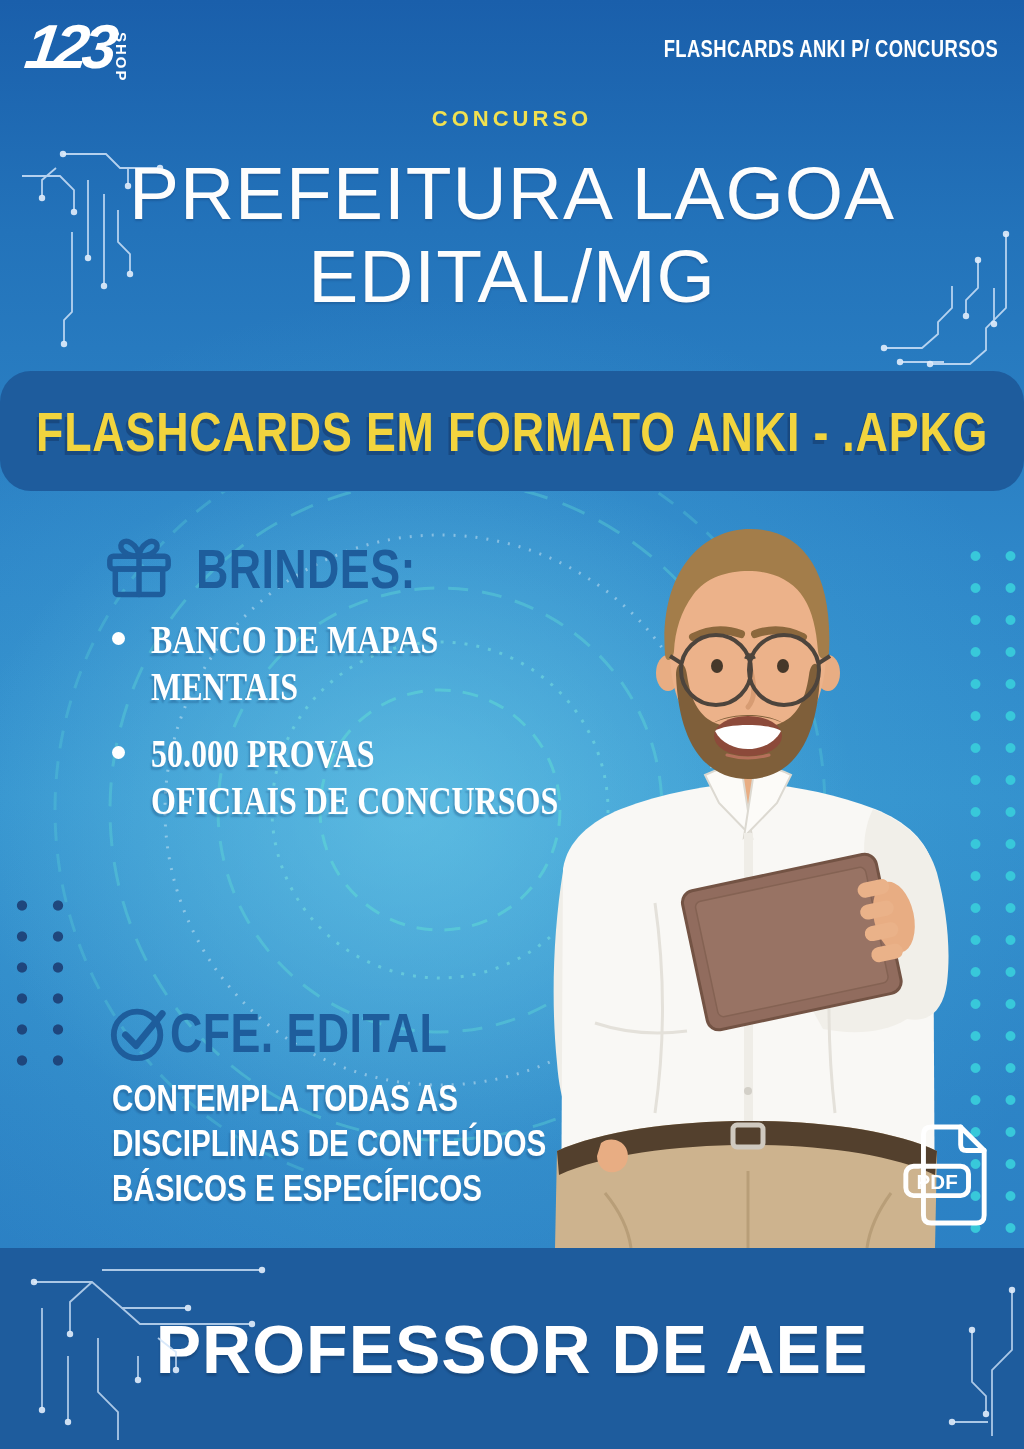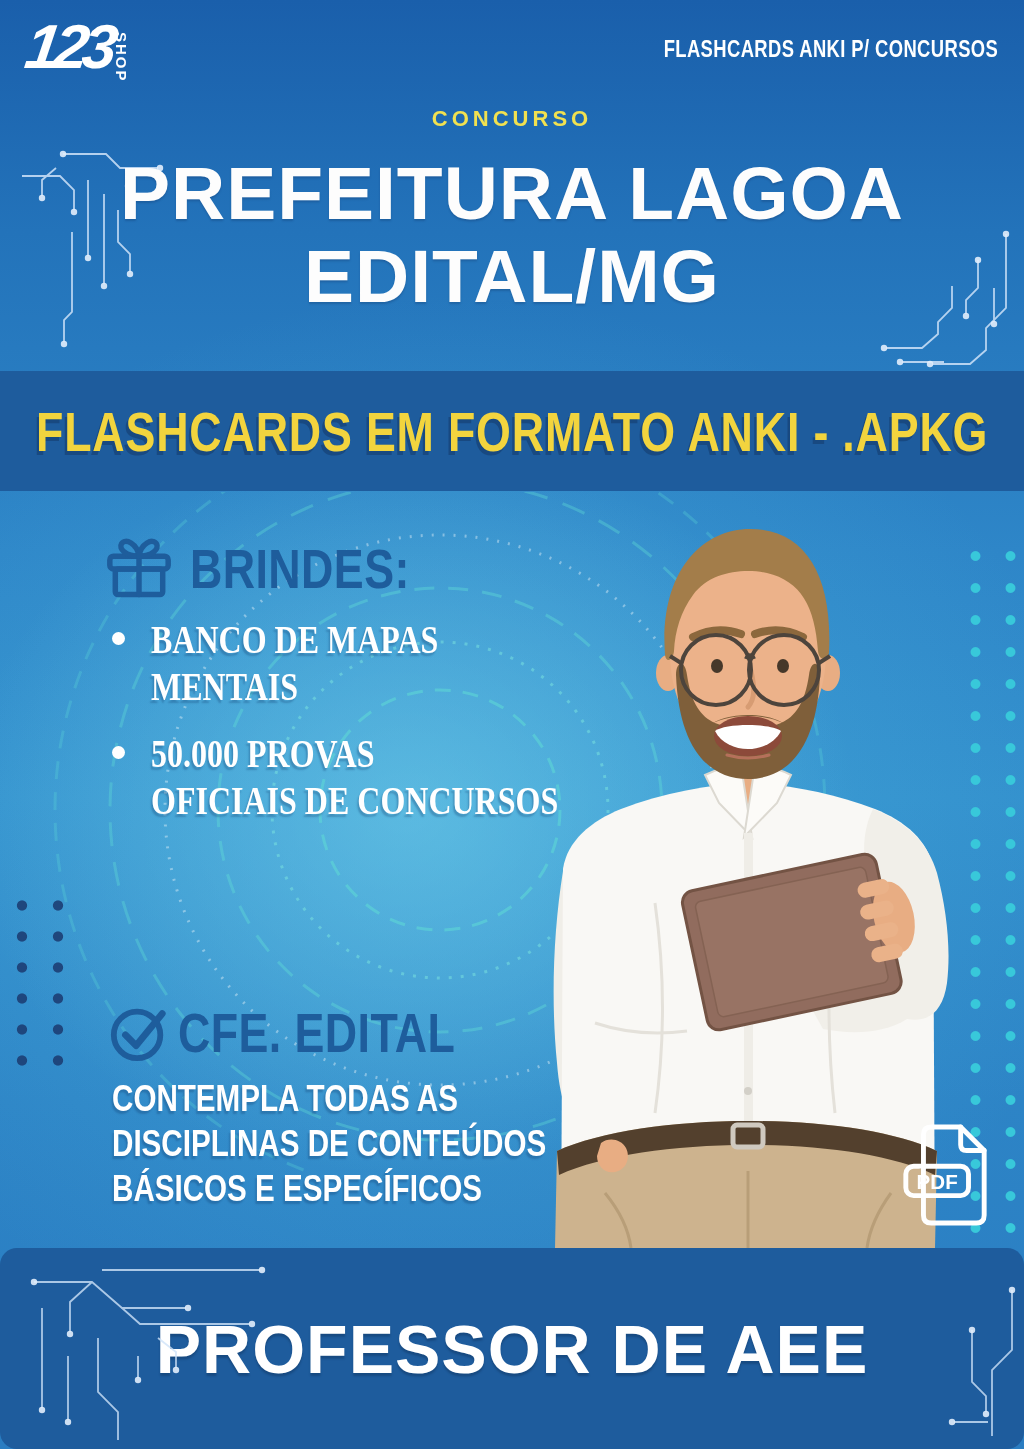--- a/index.html
+++ b/index.html
@@ -18,50 +18,50 @@
 
   
   .logo{left:26px;top:16px;display:flex;align-items:flex-start;color:#fff;z-index:8;}
   .logo-num{font-size:62px;font-weight:700;font-style:italic;letter-spacing:-6px;transform:skewX(-8deg);line-height:1;}
   .logo-word{writing-mode:vertical-rl;font-size:15px;font-weight:700;letter-spacing:2px;margin-top:16px;margin-left:2px;}
 
   .tagline{right:26px;top:36px;color:#fff;font-size:23px;font-weight:700;letter-spacing:.5px;z-index:8;}
 
   .kicker{left:0;top:106px;width:100%;text-align:center;color:#f1e150;font-size:22px;font-weight:700;letter-spacing:4px;z-index:8;}
 
-  .title{left:0;top:152px;width:100%;text-align:center;color:#fdfdfd;font-size:75px;font-weight:700;line-height:1.1;letter-spacing:1px;z-index:7;text-shadow:0 2px 2px rgba(15,45,90,.25);}
-
-  .band{left:0;top:371px;width:1024px;height:120px;background:#1e5c9d;z-index:6;display:flex;align-items:center;justify-content:center;}
+  .title{left:0;top:152px;width:100%;text-align:center;color:#fdfdfd;font-size:75px;font-weight:400;line-height:1.1;letter-spacing:1px;z-index:7;text-shadow:0 2px 2px rgba(15,45,90,.25);}
+
+  .band{left:0;top:371px;width:1024px;height:120px;background:#1e5c9d;z-index:6;display:flex;align-items:center;justify-content:center;border-radius:31px;}
   .band-text{color:#f2d43e;font-size:56px;font-weight:700;letter-spacing:1px;white-space:nowrap;text-shadow:-3px 4px 0 rgba(18,52,96,.45);}
 
   
-  .brindes-row{left:106px;top:536px;display:flex;align-items:center;gap:18px;z-index:7;}
+  .brindes-row{left:106px;top:536px;display:flex;align-items:center;gap:24px;z-index:7;}
   .h-blue{color:#1e5d9c;font-size:56px;font-weight:700;letter-spacing:.5px;white-space:nowrap;}
   .bullets{left:112px;top:616px;z-index:7;font-family:Liberation Serif, serif;}
   .bullet{display:flex;margin-bottom:20px;}
   .bullet-dot{width:13px;height:13px;border-radius:50%;background:#fff;margin:16px 26px 0 0;flex:0 0 auto;}
   .bullet-text div{color:#fff;font-size:40px;font-weight:700;line-height:47px;white-space:nowrap;text-shadow:-2px 3px 2px rgba(16,58,108,.3);}
-  .edital-row{left:108px;top:1000px;display:flex;align-items:center;gap:8px;z-index:7;}
+  .edital-row{left:108px;top:1000px;display:flex;align-items:center;gap:0;z-index:7;}
   .edital-par{left:112px;top:1076px;z-index:7;}
   .edital-par div{color:#fff;font-size:37px;font-weight:700;line-height:45px;white-space:nowrap;text-shadow:-2px 3px 2px rgba(16,58,108,.3);}
 
   
   .dots-right{left:958px;top:540px;width:70px;height:708px;z-index:2;
     background-image:radial-gradient(circle,#38c8da 4.4px,rgba(0,0,0,0) 5.4px);
     background-size:35px 32px;}
   .dots-left{left:4px;top:890px;width:72px;height:186px;z-index:2;opacity:.9;
     background-image:radial-gradient(circle,#1c3e74 4.6px,rgba(0,0,0,0) 5.6px);
     background-size:36px 31px;}
 
   .circles{left:30px;top:492px;z-index:1;}
   .decor{z-index:6;}
   .person{left:505px;top:503px;z-index:4;}
   .pdf{left:898px;top:1120px;z-index:7;}
 
-  .footer-band{left:0;top:1248px;width:1024px;height:201px;background:#1e5c9d;z-index:5;display:flex;align-items:center;justify-content:center;border-radius:17px;}
+  .footer-band{left:0;top:1248px;width:1024px;height:201px;background:#1e5c9d;z-index:5;display:flex;align-items:center;justify-content:center;}
   .footer-title{color:#fff;font-size:68px;font-weight:700;letter-spacing:1px;z-index:7;text-shadow:0 3px 2px rgba(10,35,70,.3);}
 
   svg{display:block;}
 </style>
 </head>
 <body>
 
 <div class="poster">
 
   <svg class="abs circles" width="820" height="680" viewBox="0 0 820 680">

